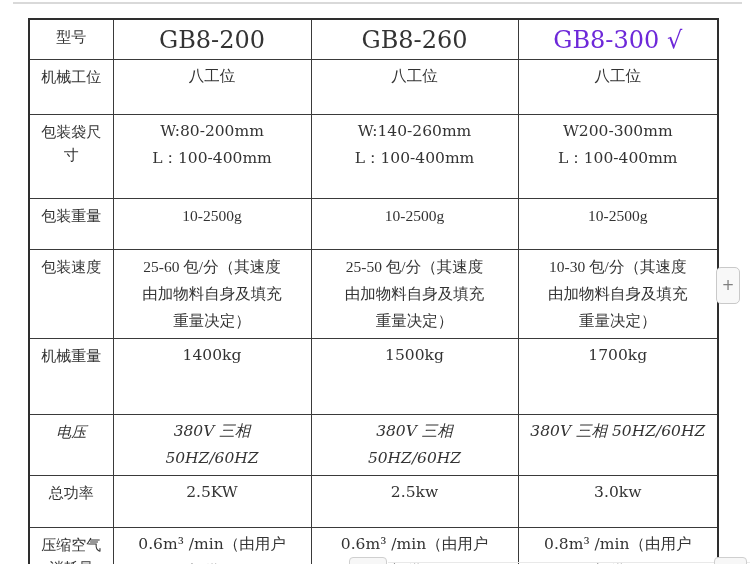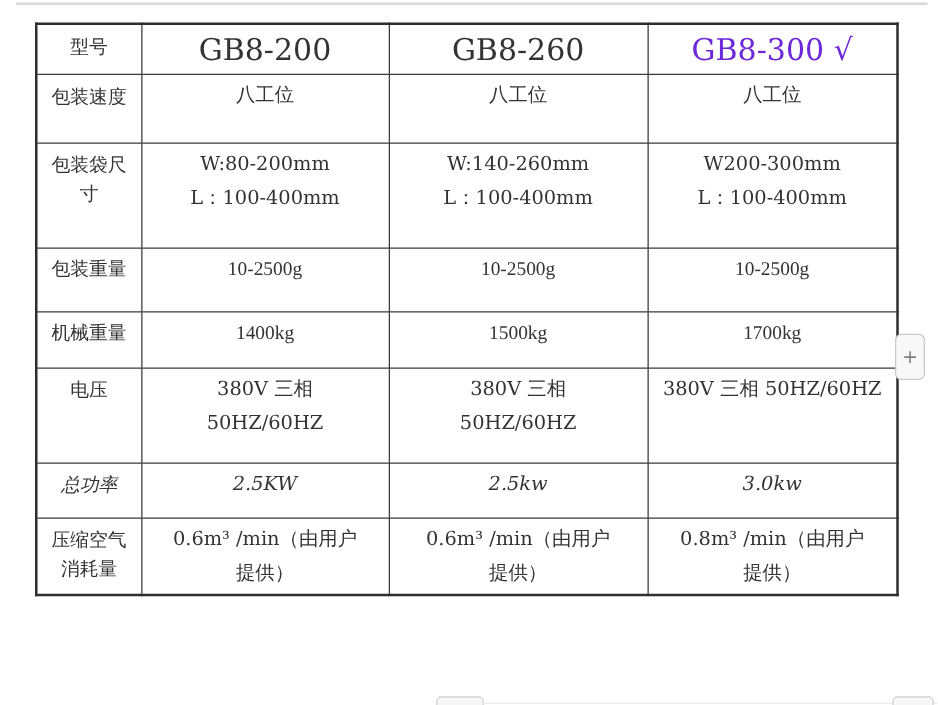--- a/index.html
+++ b/index.html
@@ -79,21 +79,21 @@
   </colgroup>
   <tbody>
     <tr class="header-row">
       <th class="row-label">型号</th>
       <th>GB8-200</th>
       <th>GB8-260</th>
       <th style="color: #6d28d9;">GB8-300 √</th>
     </tr>
 
     <tr>
-      <td class="row-label">包装速度</td>
+      <td class="row-label">机械工位</td>
       <td>八工位</td>
       <td>八工位</td>
       <td>八工位</td>
     </tr>
 
 
     <tr>
       <td class="row-label">包装袋尺
 寸</td>
       <td>W:80-200mm
@@ -104,20 +104,32 @@
 L：100-400mm</td>
     </tr>
 
     <tr>
       <td class="row-label">包装重量</td>
       <td>10-2500g</td>
       <td>10-2500g</td>
       <td>10-2500g</td>
     </tr>
 
+    <tr>
+      <td class="row-label">包装速度</td>
+      <td>25-60 包/分（其速度
+由加物料自身及填充
+重量决定）</td>
+      <td>25-50 包/分（其速度
+由加物料自身及填充
+重量决定）</td>
+      <td>10-30 包/分（其速度
+由加物料自身及填充
+重量决定）</td>
+    </tr>
 
     <tr>
       <td class="row-label">机械重量</td>
       <td>1400kg</td>
       <td>1500kg</td>
       <td>1700kg</td>
     </tr>
 
     <tr>
       <td class="row-label">电压</td>

